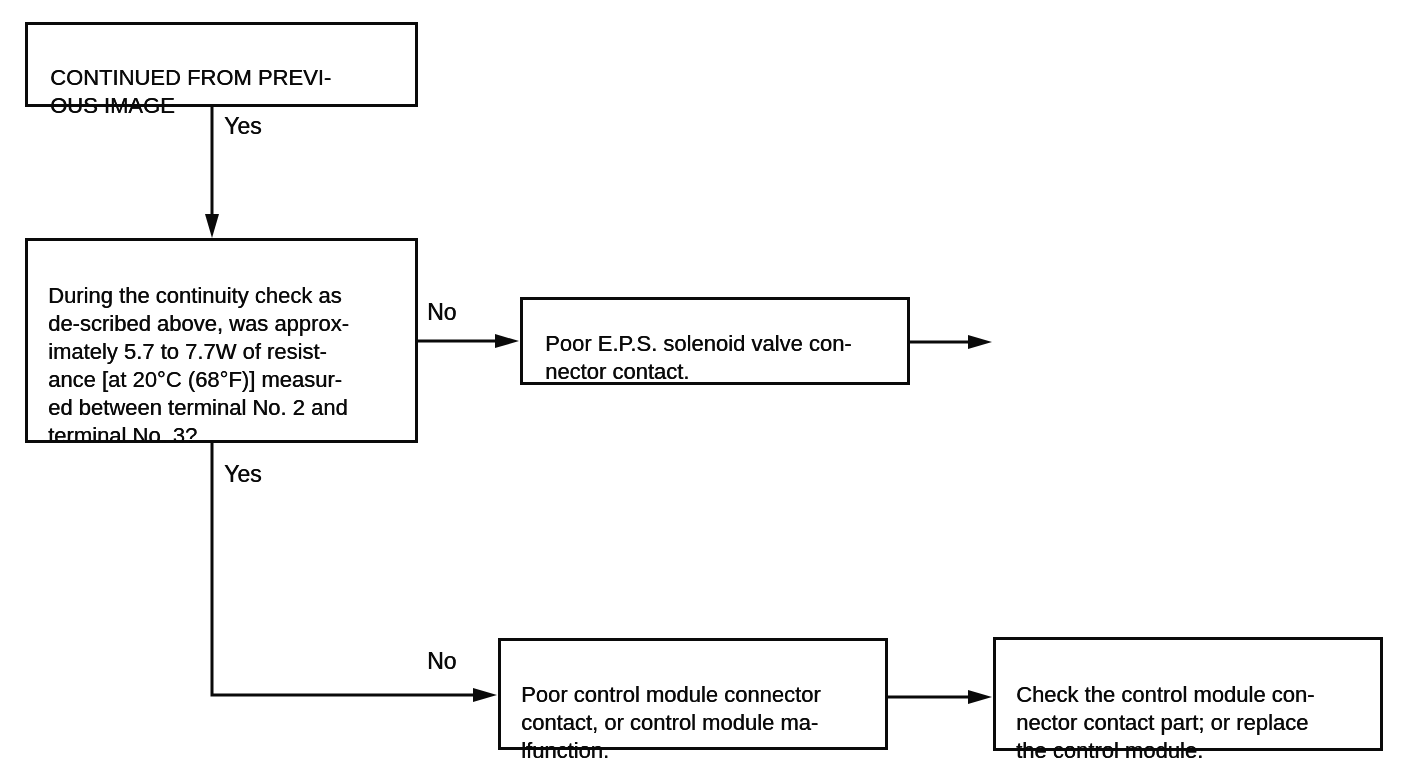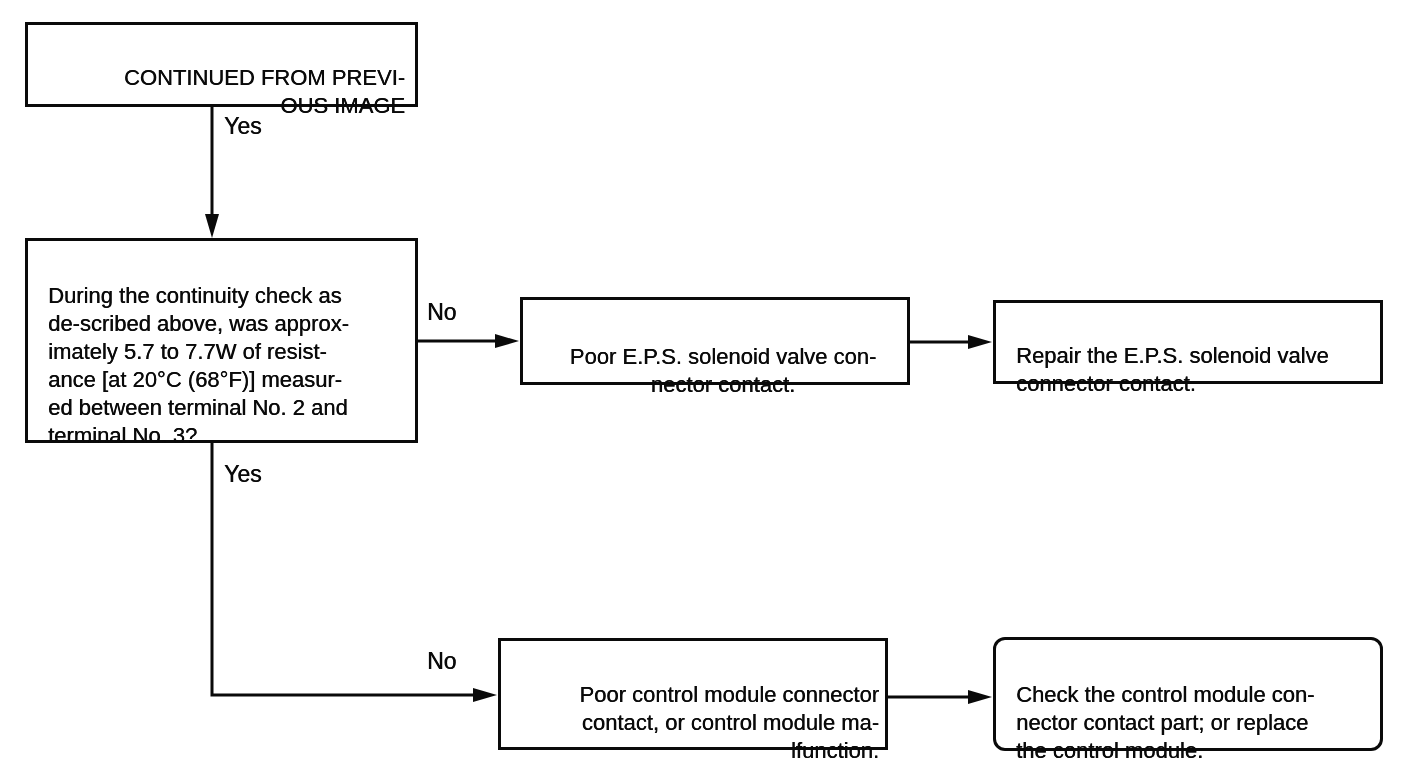--- a/index.html
+++ b/index.html
@@ -35,26 +35,26 @@
   .node {
     position: absolute;
     box-sizing: border-box;
     border: 3px solid #0a0a0a;
     background: #ffffff;
     font-size: 22px;
     line-height: 28px;
     white-space: pre-line;
     text-shadow: 0.4px 0 0 currentColor;
   }
-  .box-continued      { left: 25px;  top: 22px;  width: 393px; height: 85px;  padding: 11px 10px 0 22px; text-align: right; }
+  .box-continued      { left: 25px;  top: 22px;  width: 393px; height: 85px;  padding: 11px 10px 0 22px; }
   .box-question       { left: 25px;  top: 238px; width: 393px; height: 205px; padding: 13px 14px 0 20px; }
-  .box-poor-solenoid  { left: 520px; top: 297px; width: 390px; height: 88px;  padding: 15px 6px 0 22px; text-align: center; }
+  .box-poor-solenoid  { left: 520px; top: 297px; width: 390px; height: 88px;  padding: 2px 6px 0 22px; }
   .box-repair-solenoid{ left: 993px; top: 300px; width: 390px; height: 84px;  padding: 11px 4px 0 20px; }
-  .box-poor-module    { left: 498px; top: 638px; width: 390px; height: 112px; padding: 12px 6px 0 20px; text-align: right; }
-  .box-check-module   { left: 993px; top: 637px; width: 390px; height: 114px; padding: 13px 4px 0 20px; border-radius: 12px; }
+  .box-poor-module    { left: 498px; top: 638px; width: 390px; height: 112px; padding: 12px 6px 0 20px; }
+  .box-check-module   { left: 993px; top: 637px; width: 390px; height: 114px; padding: 13px 4px 0 20px; }
   .edge-label {
     position: absolute;
     font-size: 23px;
     font-weight: normal;
     line-height: 26px;
     text-shadow: 0.4px 0 0 currentColor;
   }
   .label-yes-top    { left: 224px; top: 113px; }
   .label-no-top     { left: 427px; top: 299px; }
   .label-yes-bottom { left: 224px; top: 461px; }
@@ -100,24 +100,20 @@
 ance [at 20°C (68°F)] measur-
 ed between terminal No. 2 and
 terminal No. 3?</span>
   </div>
 
   <div class="node box-poor-solenoid">
     <span>Poor E.P.S. solenoid valve con-
 nector contact.</span>
   </div>
 
-  <div class="node box-repair-solenoid">
-    <span>Repair the E.P.S. solenoid valve
-connector contact.</span>
-  </div>
 
   <div class="node box-poor-module">
     <span>Poor control module connector
 contact, or control module ma-
 lfunction.</span>
   </div>
 
   <div class="node box-check-module">
     <span>Check the control module con-
 nector contact part; or replace

